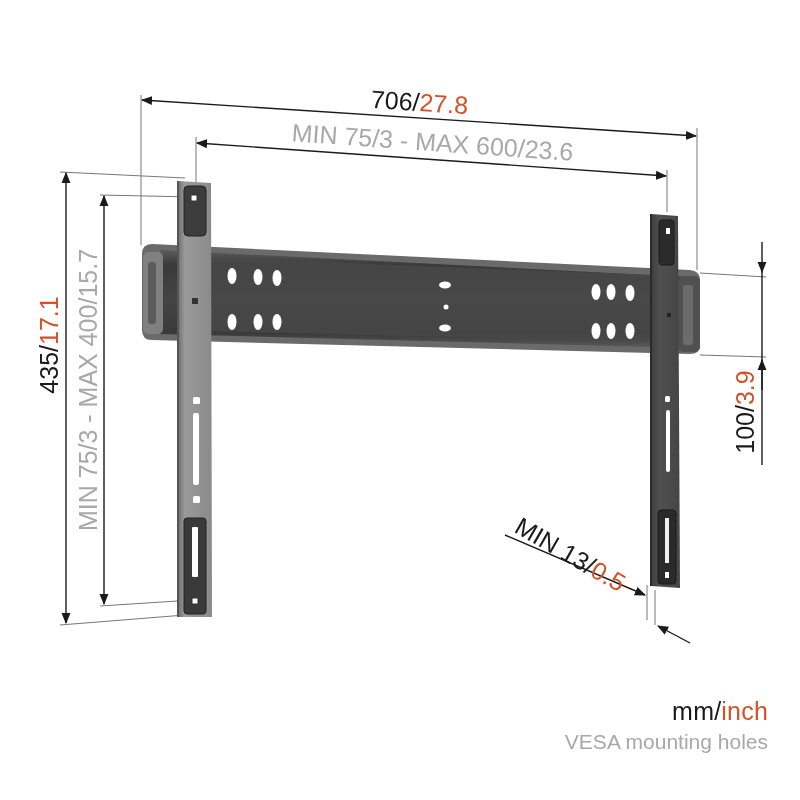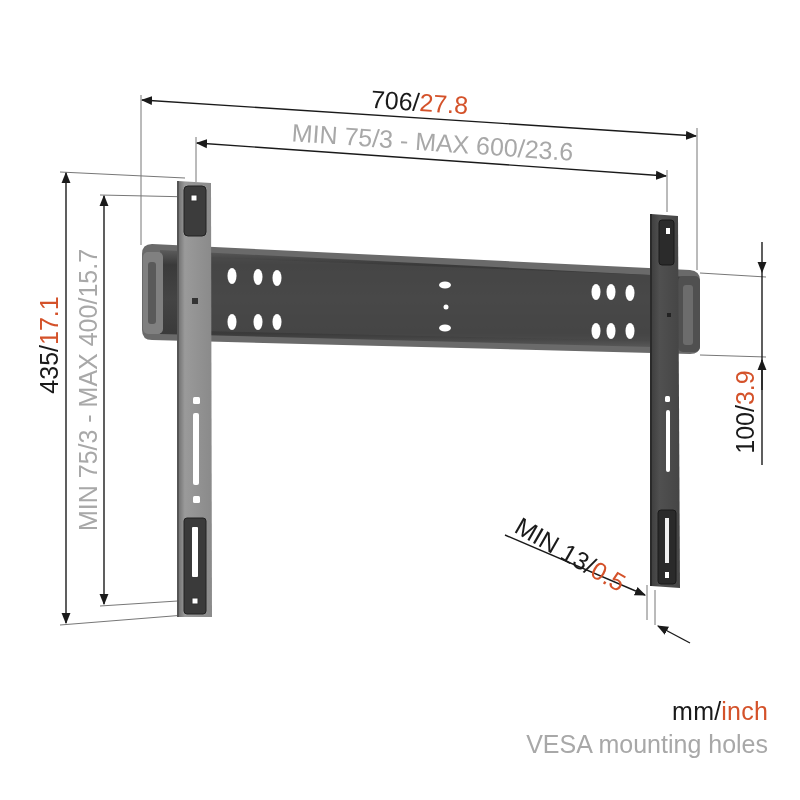--- a/index.html
+++ b/index.html
@@ -5,21 +5,21 @@
   html, body { margin: 0; padding: 0; background: #ffffff; }
   body { width: 800px; height: 800px; position: relative; overflow: hidden;
          font-family: "Liberation Sans", "DejaVu Sans", sans-serif; }
   svg { position: absolute; left: 0; top: 0; }
   .dim-black { fill: #1a1a1a; }
   .dim-orange { fill: #d4522a; }
   .dim-gray { fill: #a8a8a8; }
   .legend { position: absolute; right: 32px; text-align: right; }
   .legend-units { top: 697px; font-size: 25px; color: #1a1a1a; letter-spacing: 0.2px; margin-left: 20px; }
   .legend-units .orange { color: #d4522a; }
-  .legend-caption { top: 730px; font-size: 25px; color: #a8a8a8; }
+  .legend-caption { top: 730px; font-size: 21px; color: #a8a8a8; }
 </style>
 </head>
 <body>
 
 <svg width="800" height="800" viewBox="0 0 800 800">
   <defs>
     <marker id="arr" viewBox="0 0 10 10" refX="9" refY="5" markerWidth="8" markerHeight="8" orient="auto-start-reverse">
       <path d="M0,1 L10,5 L0,9 z" fill="#1a1a1a"></path>
     </marker>
     <linearGradient id="railGrad" x1="0" y1="0" x2="0" y2="1">

